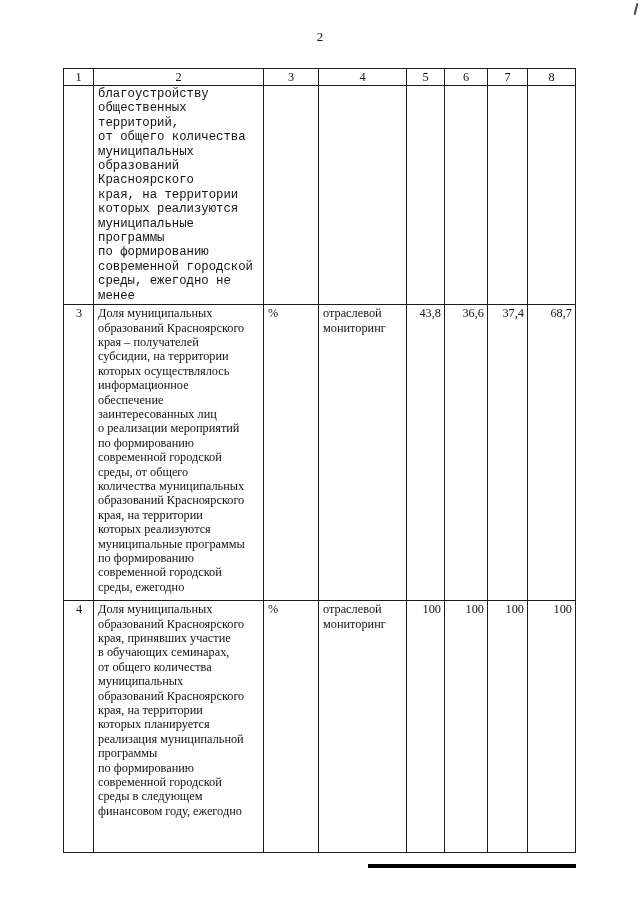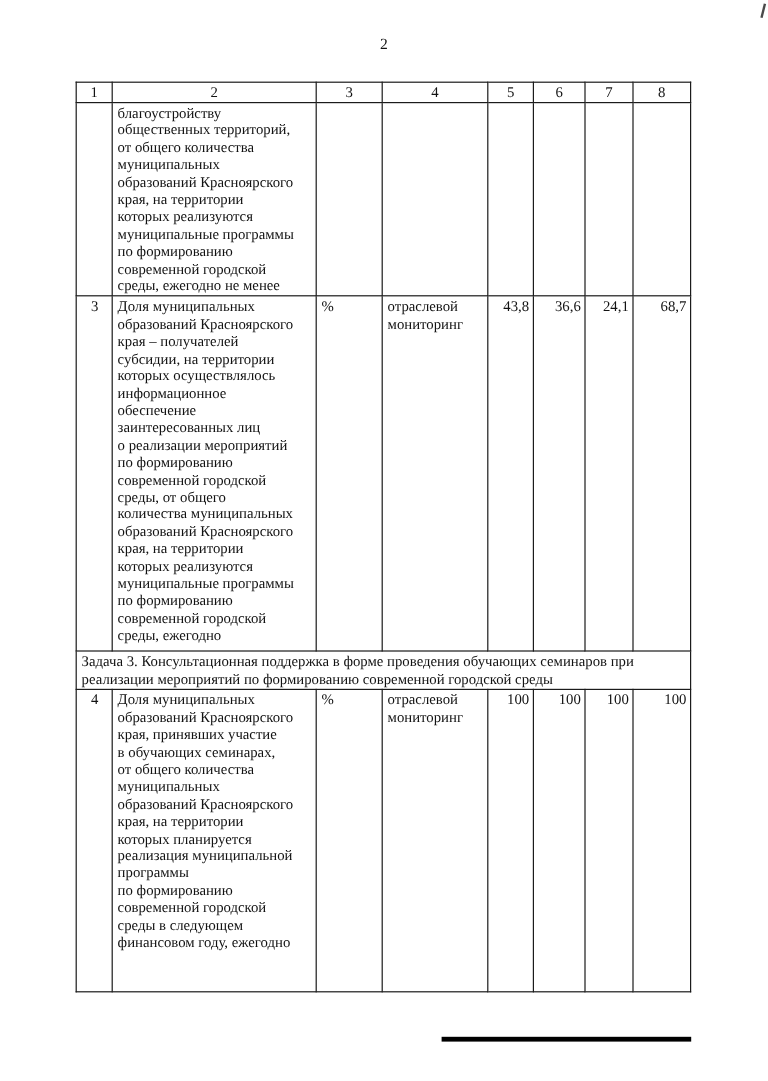--- a/index.html
+++ b/index.html
@@ -42,21 +42,21 @@
   table.doc th {
     text-align: center;
     padding: 0;
     height: 16px;
     line-height: 16px;
   }
   .cell-num   { text-align: center; padding-left: 1px; padding-right: 1px; }
   .cell-name  { white-space: pre-line; }
   .cell-source{ white-space: pre-line; }
   .cell-value { text-align: right; padding-left: 1px; padding-right: 1px; }
-  .row-cont td { height: 158px; }
+  .row-cont td { height: 158px; font-family: Liberation Mono, monospace; }
   .row-i3 td   { height: 296px; }
   .row-task td { height: 30px; }
   .row-i4 td   { height: 252px; }
   .section-cell { white-space: normal; padding: 1px 3px; }
   .artifact-top {
     position: absolute;
     top: 3px;
     right: 3px;
     width: 2px;
     height: 12px;
@@ -142,27 +142,24 @@
 которых реализуются
 муниципальные программы
 по формированию
 современной городской
 среды, ежегодно</td>
     <td class="cell-unit">%</td>
     <td class="cell-source">отраслевой
 мониторинг</td>
     <td class="cell-value">43,8</td>
     <td class="cell-value">36,6</td>
-    <td class="cell-value">24,1</td>
+    <td class="cell-value">37,4</td>
     <td class="cell-value">68,7</td>
   </tr>
 
-  <tr class="row-task">
-    <td class="section-cell" colspan="8">Задача 3. Консультационная поддержка в форме проведения обучающих семинаров при реализации мероприятий по формированию современной городской среды</td>
-  </tr>
 
   <tr class="row-i4">
     <td class="cell-num">4</td>
     <td class="cell-name">Доля муниципальных
 образований Красноярского
 края, принявших участие
 в обучающих семинарах,
 от общего количества
 муниципальных
 образований Красноярского

